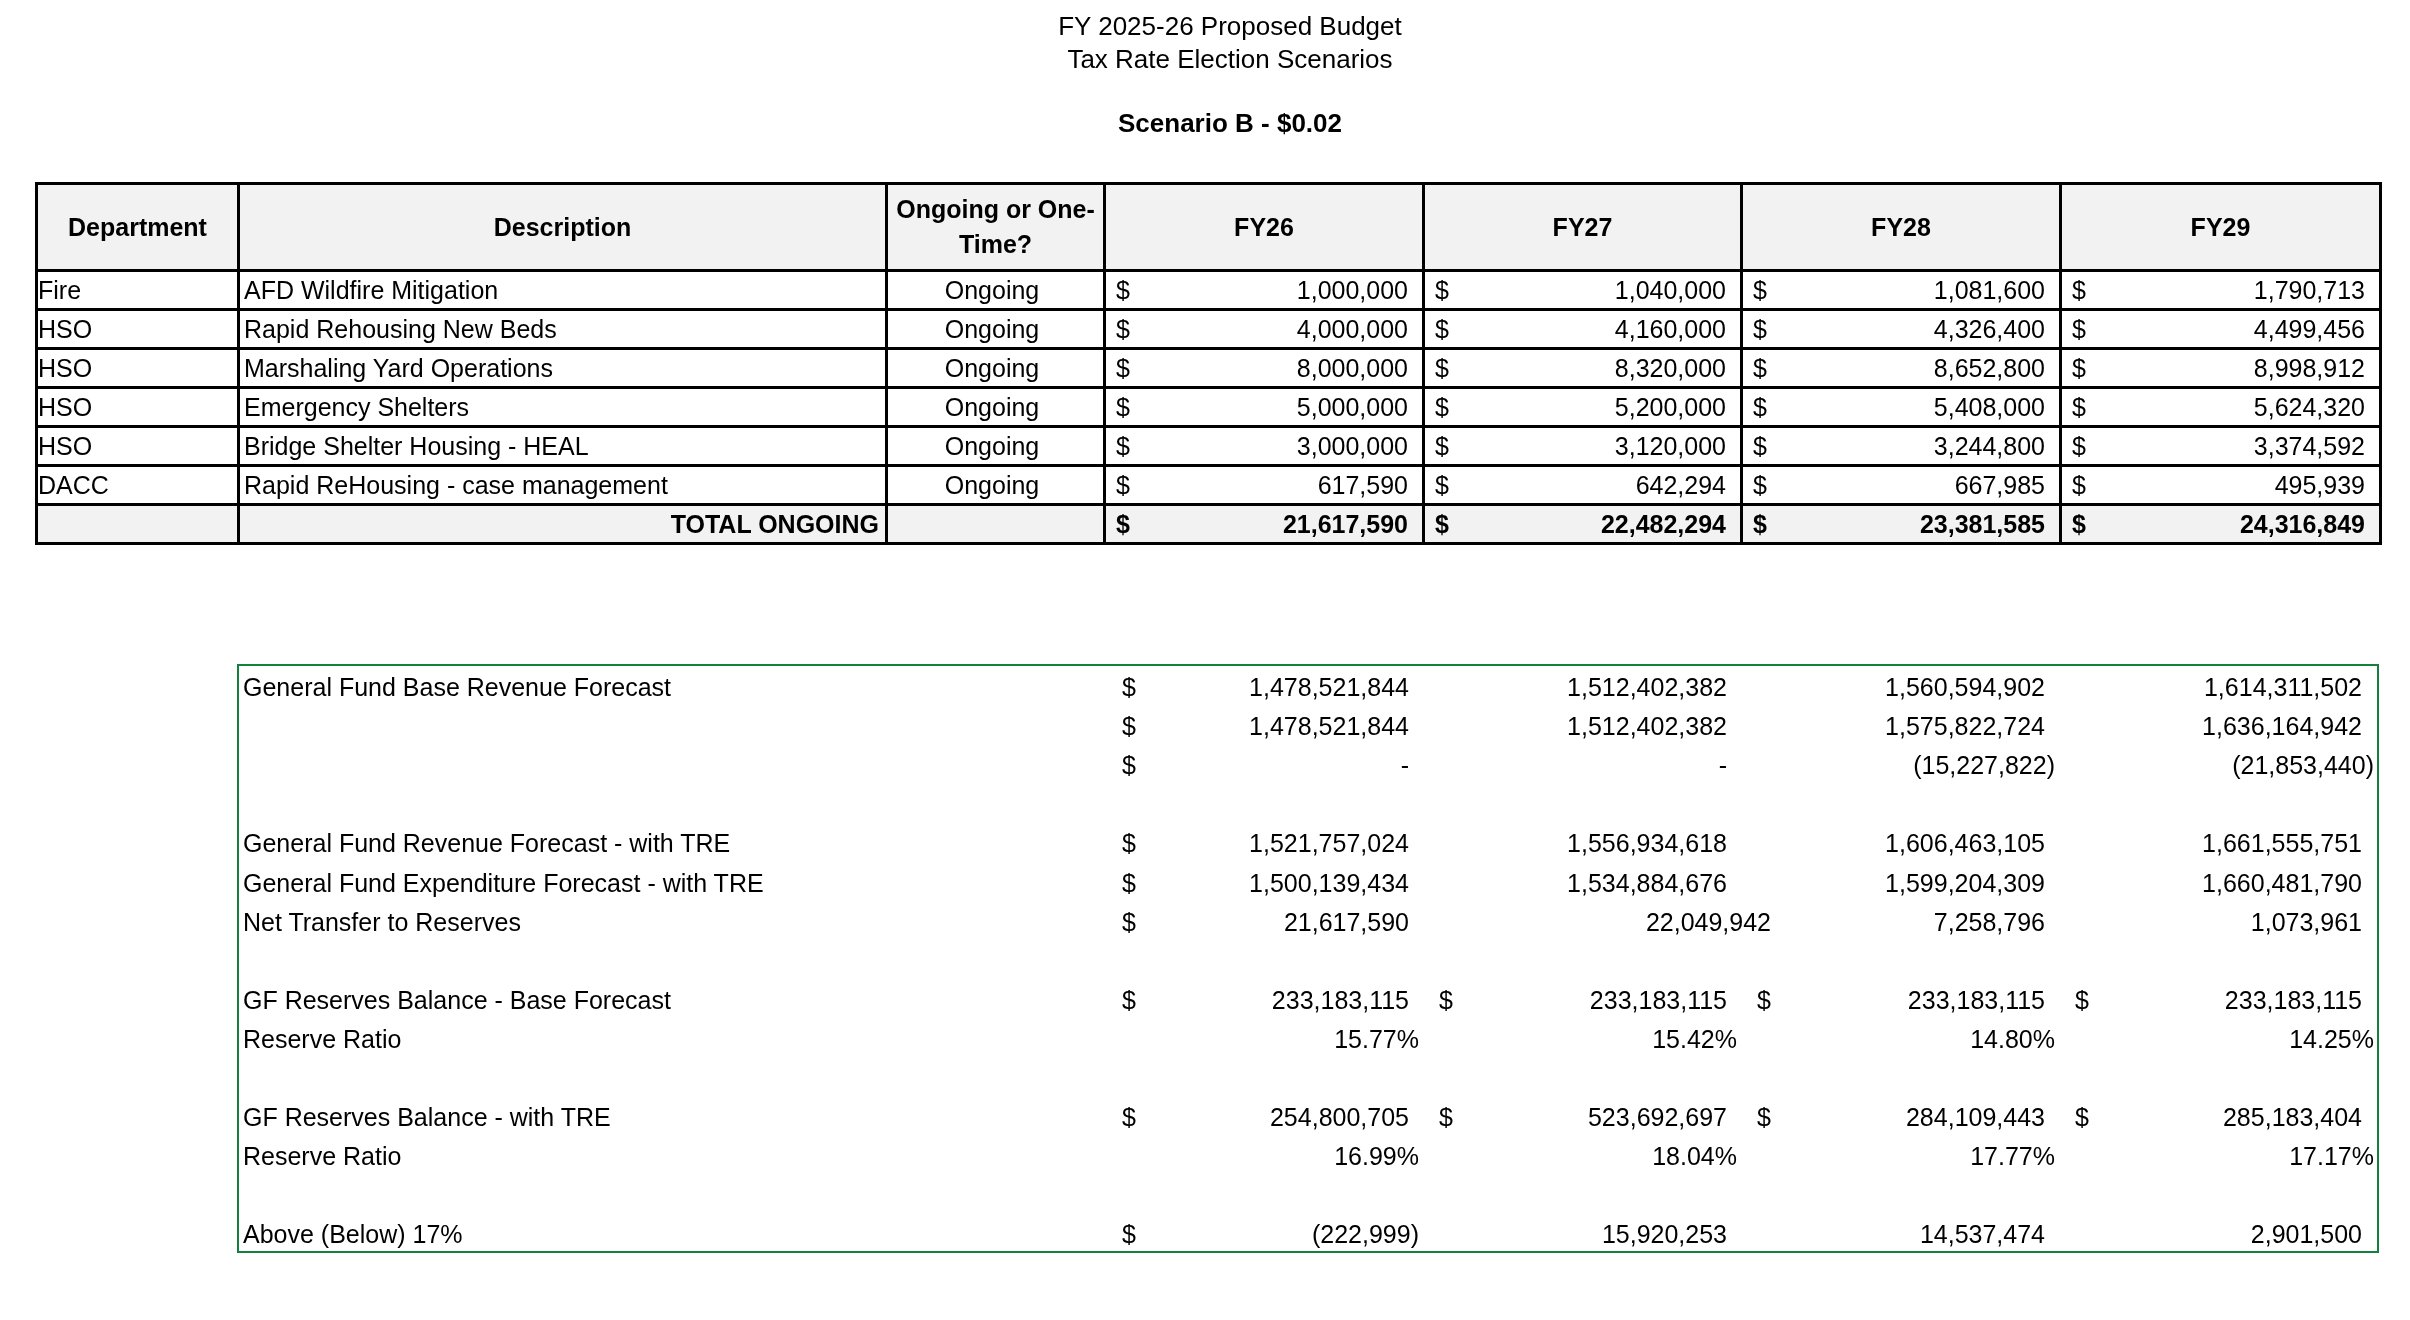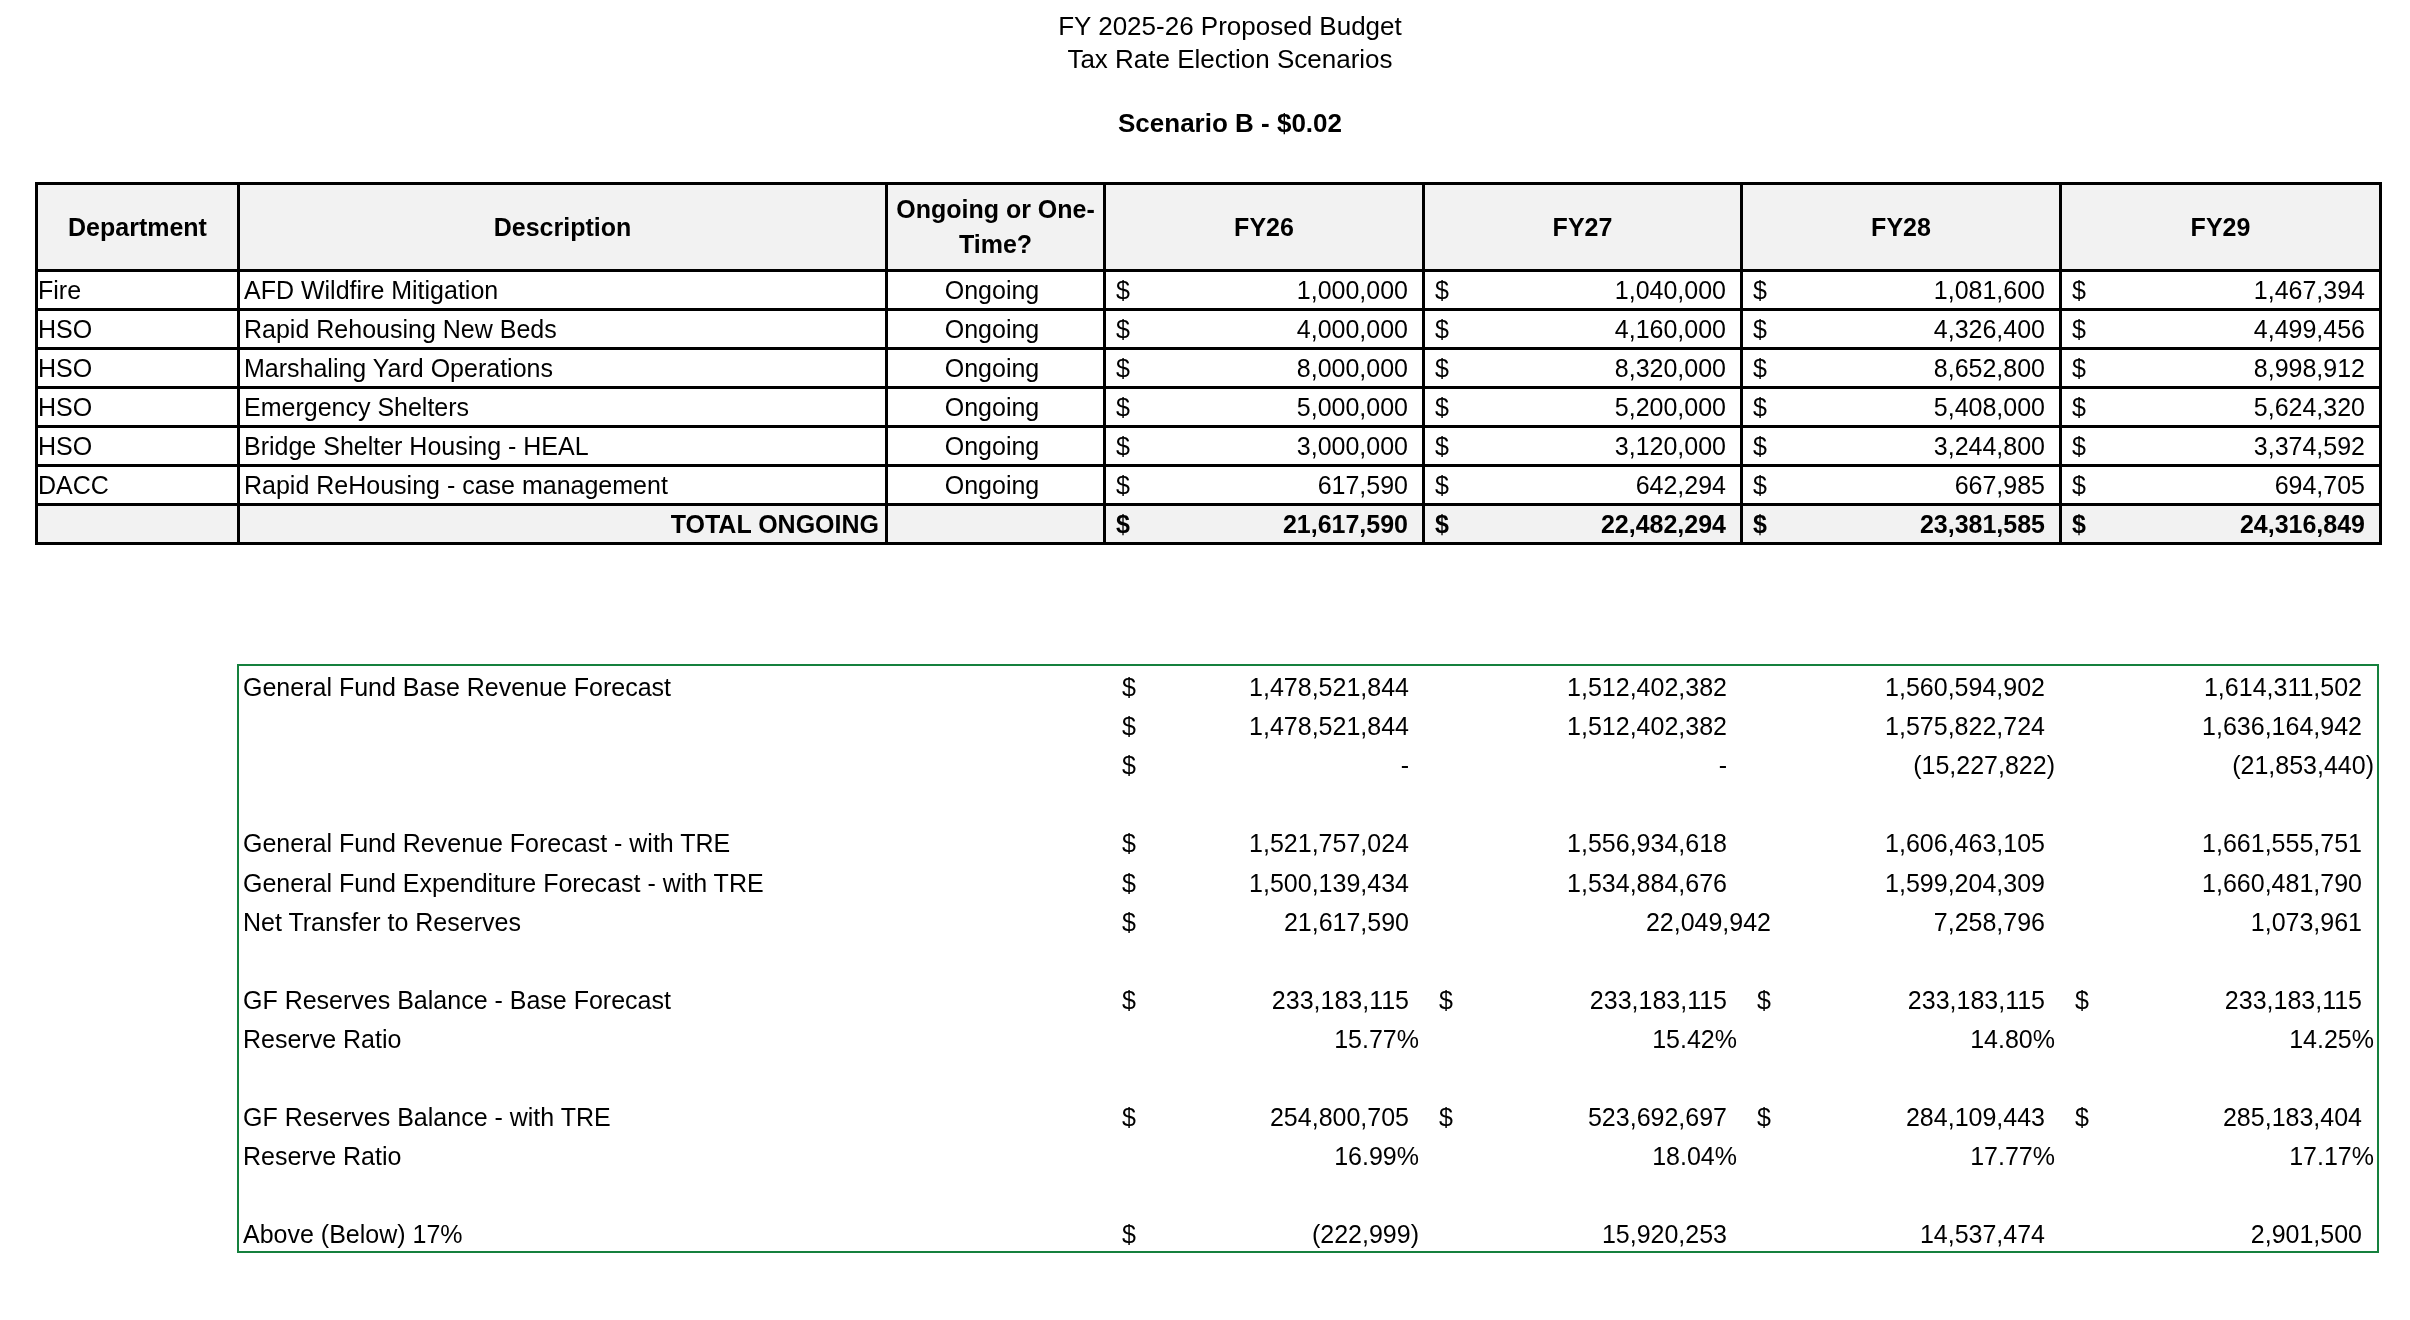--- a/index.html
+++ b/index.html
@@ -69,21 +69,21 @@
         <td class="money">
           <span class="cur">$</span>
           <span class="amt">1,040,000</span>
         </td>
         <td class="money">
           <span class="cur">$</span>
           <span class="amt">1,081,600</span>
         </td>
         <td class="money">
           <span class="cur">$</span>
-          <span class="amt">1,467,394</span>
+          <span class="amt">1,790,713</span>
         </td>
       </tr>
       <tr>
         <td class="dept">HSO</td>
         <td class="desc">Rapid Rehousing New Beds</td>
         <td class="ong">Ongoing</td>
         <td class="money">
           <span class="cur">$</span>
           <span class="amt">4,000,000</span>
         </td>
@@ -174,21 +174,21 @@
         <td class="money">
           <span class="cur">$</span>
           <span class="amt">642,294</span>
         </td>
         <td class="money">
           <span class="cur">$</span>
           <span class="amt">667,985</span>
         </td>
         <td class="money">
           <span class="cur">$</span>
-          <span class="amt">694,705</span>
+          <span class="amt">495,939</span>
         </td>
       </tr>
       <tr class="total">
         <td></td>
         <td class="total-label">TOTAL ONGOING</td>
         <td></td>
         <td class="money">
           <span class="cur">$</span>
           <span class="amt">21,617,590</span>
         </td>

